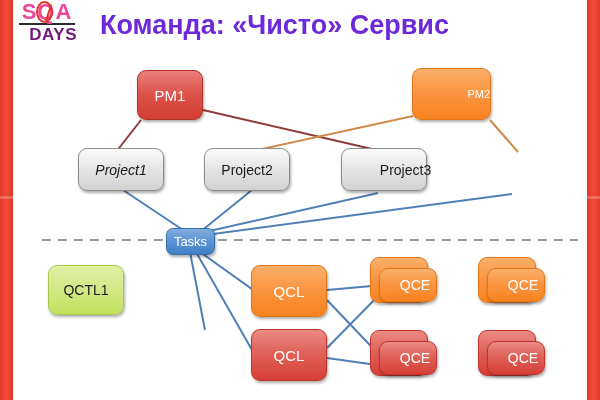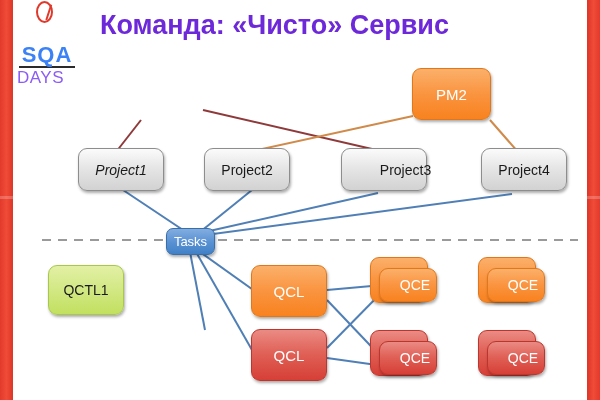--- a/index.html
+++ b/index.html
@@ -50,39 +50,38 @@
     left: 17px;
     top: 2px;
     width: 60px;
     height: 42px;
   }
   #logo .logo-top {
     position: relative;
     font-size: 22px;
     font-weight: bold;
     letter-spacing: 1px;
-    color: #3b82f6;
+    color: #ec4899;
     line-height: 20px;
     text-align: center;
     font-family: "Liberation Sans", sans-serif;
-    margin-top: 43px;
   }
   #logo .logo-rule {
     width: 56px;
     height: 2px;
     background: #2b2b2b;
     margin: 1px auto 1px auto;
   }
   #logo .logo-bot {
     font-size: 17px;
-    font-weight: normal;
+    font-weight: bold;
     letter-spacing: 0.5px;
-    color: #8b5cf6;
+    color: #701a75;
     line-height: 17px;
-    text-align: left;
+    text-align: right;
   }
   #logo .logo-mark {
     position: absolute;
     left: 19px;
     top: -1px;
     width: 17px;
     height: 22px;
     border: 2px solid #e0392b;
     border-radius: 50%;
     box-sizing: border-box;
@@ -133,21 +132,22 @@
   .n-pm1 {
     background: linear-gradient(to bottom, #e98078 0%, #dd5148 50%, #d23d33 100%);
     border: 1px solid #b5302a;
     color: #ffffff;
     font-size: 15px;
   }
   .n-pm2 {
     background: linear-gradient(to bottom, #fbb06a 0%, #fa9440 50%, #f8821f 100%);
     border: 1px solid #e0771a;
     color: #ffffff;
-    font-size: 15px;
+    font-size: 11px;
+    justify-content: flex-end;
   }
   .n-project {
     background: linear-gradient(to bottom, #fbfbfb 0%, #e6e6e6 45%, #d2d2d2 100%);
     border: 1px solid #8d8d8d;
     color: #1a1a1a;
     font-size: 14px;
   }
   .n-tasks {
     background: linear-gradient(to bottom, #82ade0 0%, #5b93d4 50%, #4180c6 100%);
     border: 1px solid #3a6ea8;
@@ -257,35 +257,35 @@
 
     <path d="M 327 290 L 383 285" stroke="#4f7fb5" stroke-width="2" fill="none"></path>
 
     <path d="M 327 300 L 386 362" stroke="#4f7fb5" stroke-width="2" fill="none"></path>
 
     <path d="M 327 348 L 384 290" stroke="#4f7fb5" stroke-width="2" fill="none"></path>
 
     <path d="M 327 358 L 384 366" stroke="#4f7fb5" stroke-width="2" fill="none"></path>
   </svg>
 
+  <div class="node n-pm1" style="left:137px; top:70px; width:66px; height:50px;">
+    <span class="lbl">PM1</span>
+  </div>
   <div class="node n-pm2" style="left:412px; top:68px; width:79px; height:52px;">
     <span class="lbl">PM2</span>
   </div>
 
   <div class="node n-project" style="left:78px; top:148px; width:86px; height:43px;font-style:italic;">
     <span class="lbl">Project1</span>
   </div>
   <div class="node n-project" style="left:204px; top:148px; width:86px; height:43px;">
     <span class="lbl">Project2</span>
   </div>
   <div class="node n-project" style="left:341px; top:148px; width:86px; height:43px;padding-left:43px;">
     <span class="lbl">Project3</span>
-  </div>
-  <div class="node n-project" style="left:481px; top:148px; width:86px; height:43px;">
-    <span class="lbl">Project4</span>
   </div>
 
   <div class="node n-tasks" style="left:166px; top:228px; width:49px; height:27px;">
     <span class="lbl">Tasks</span>
   </div>
 
   <div class="node n-qctl" style="left:48px; top:265px; width:76px; height:50px;">
     <span class="lbl">QCTL1</span>
   </div>
 

